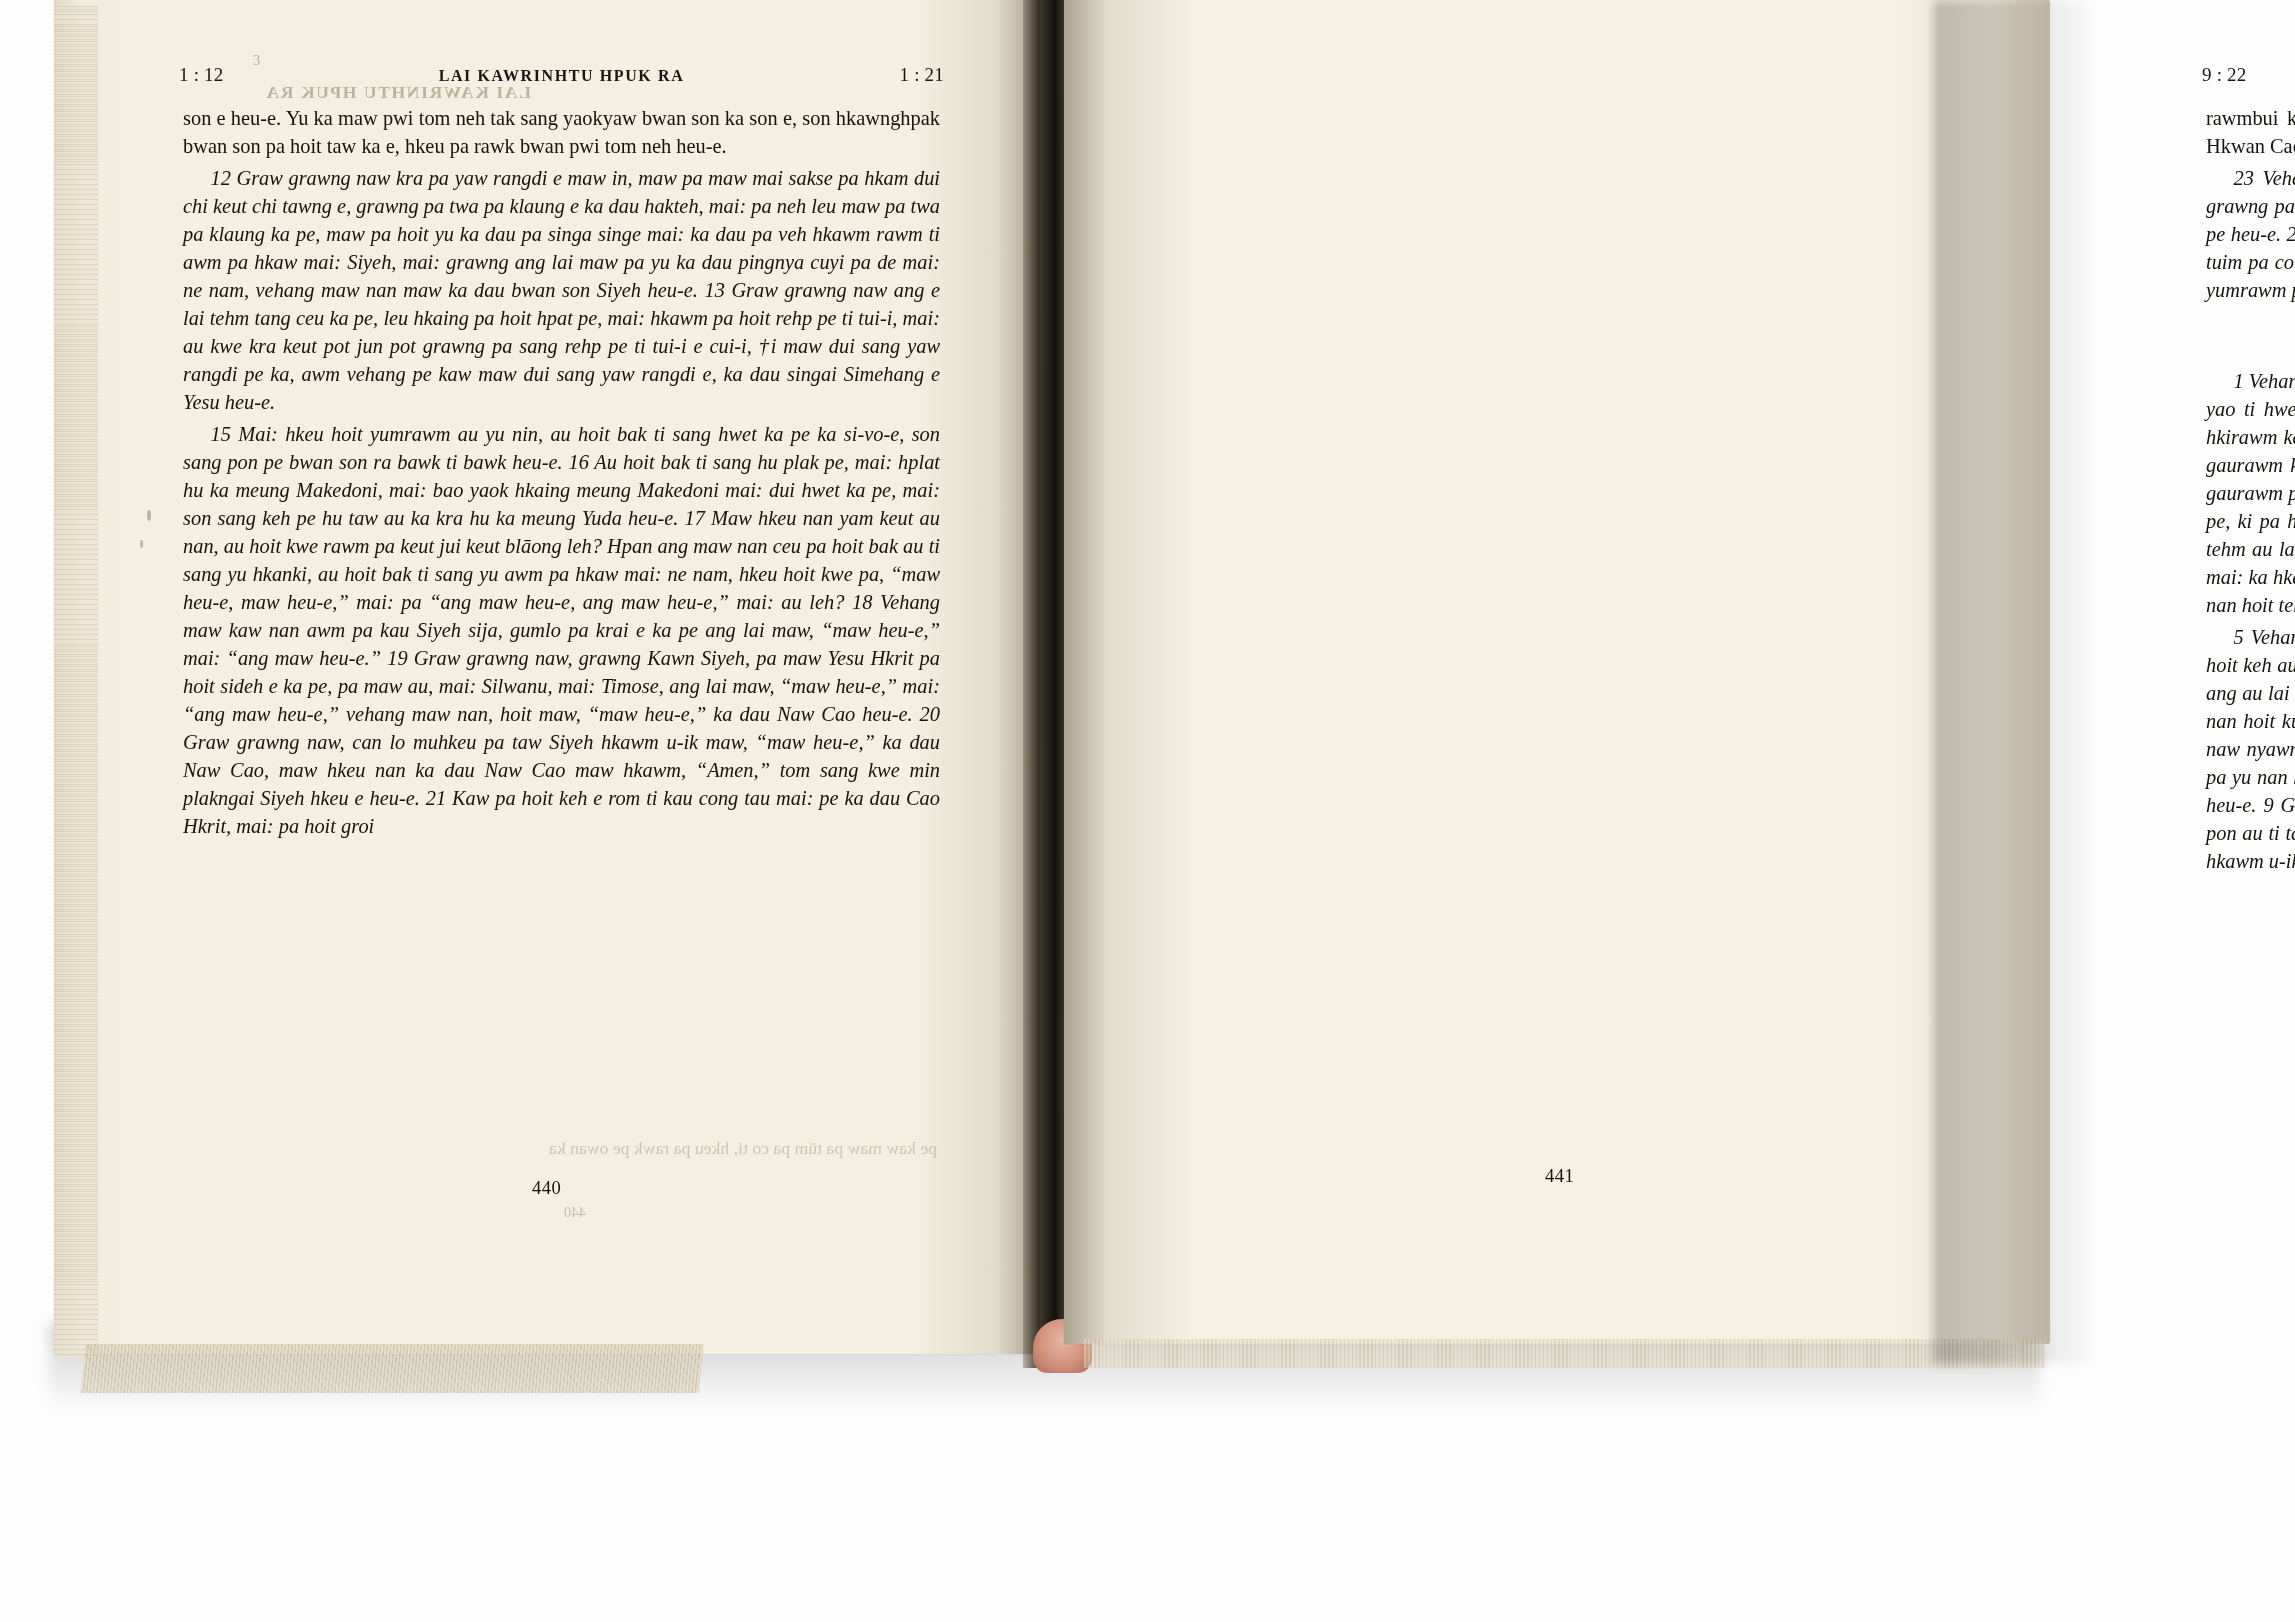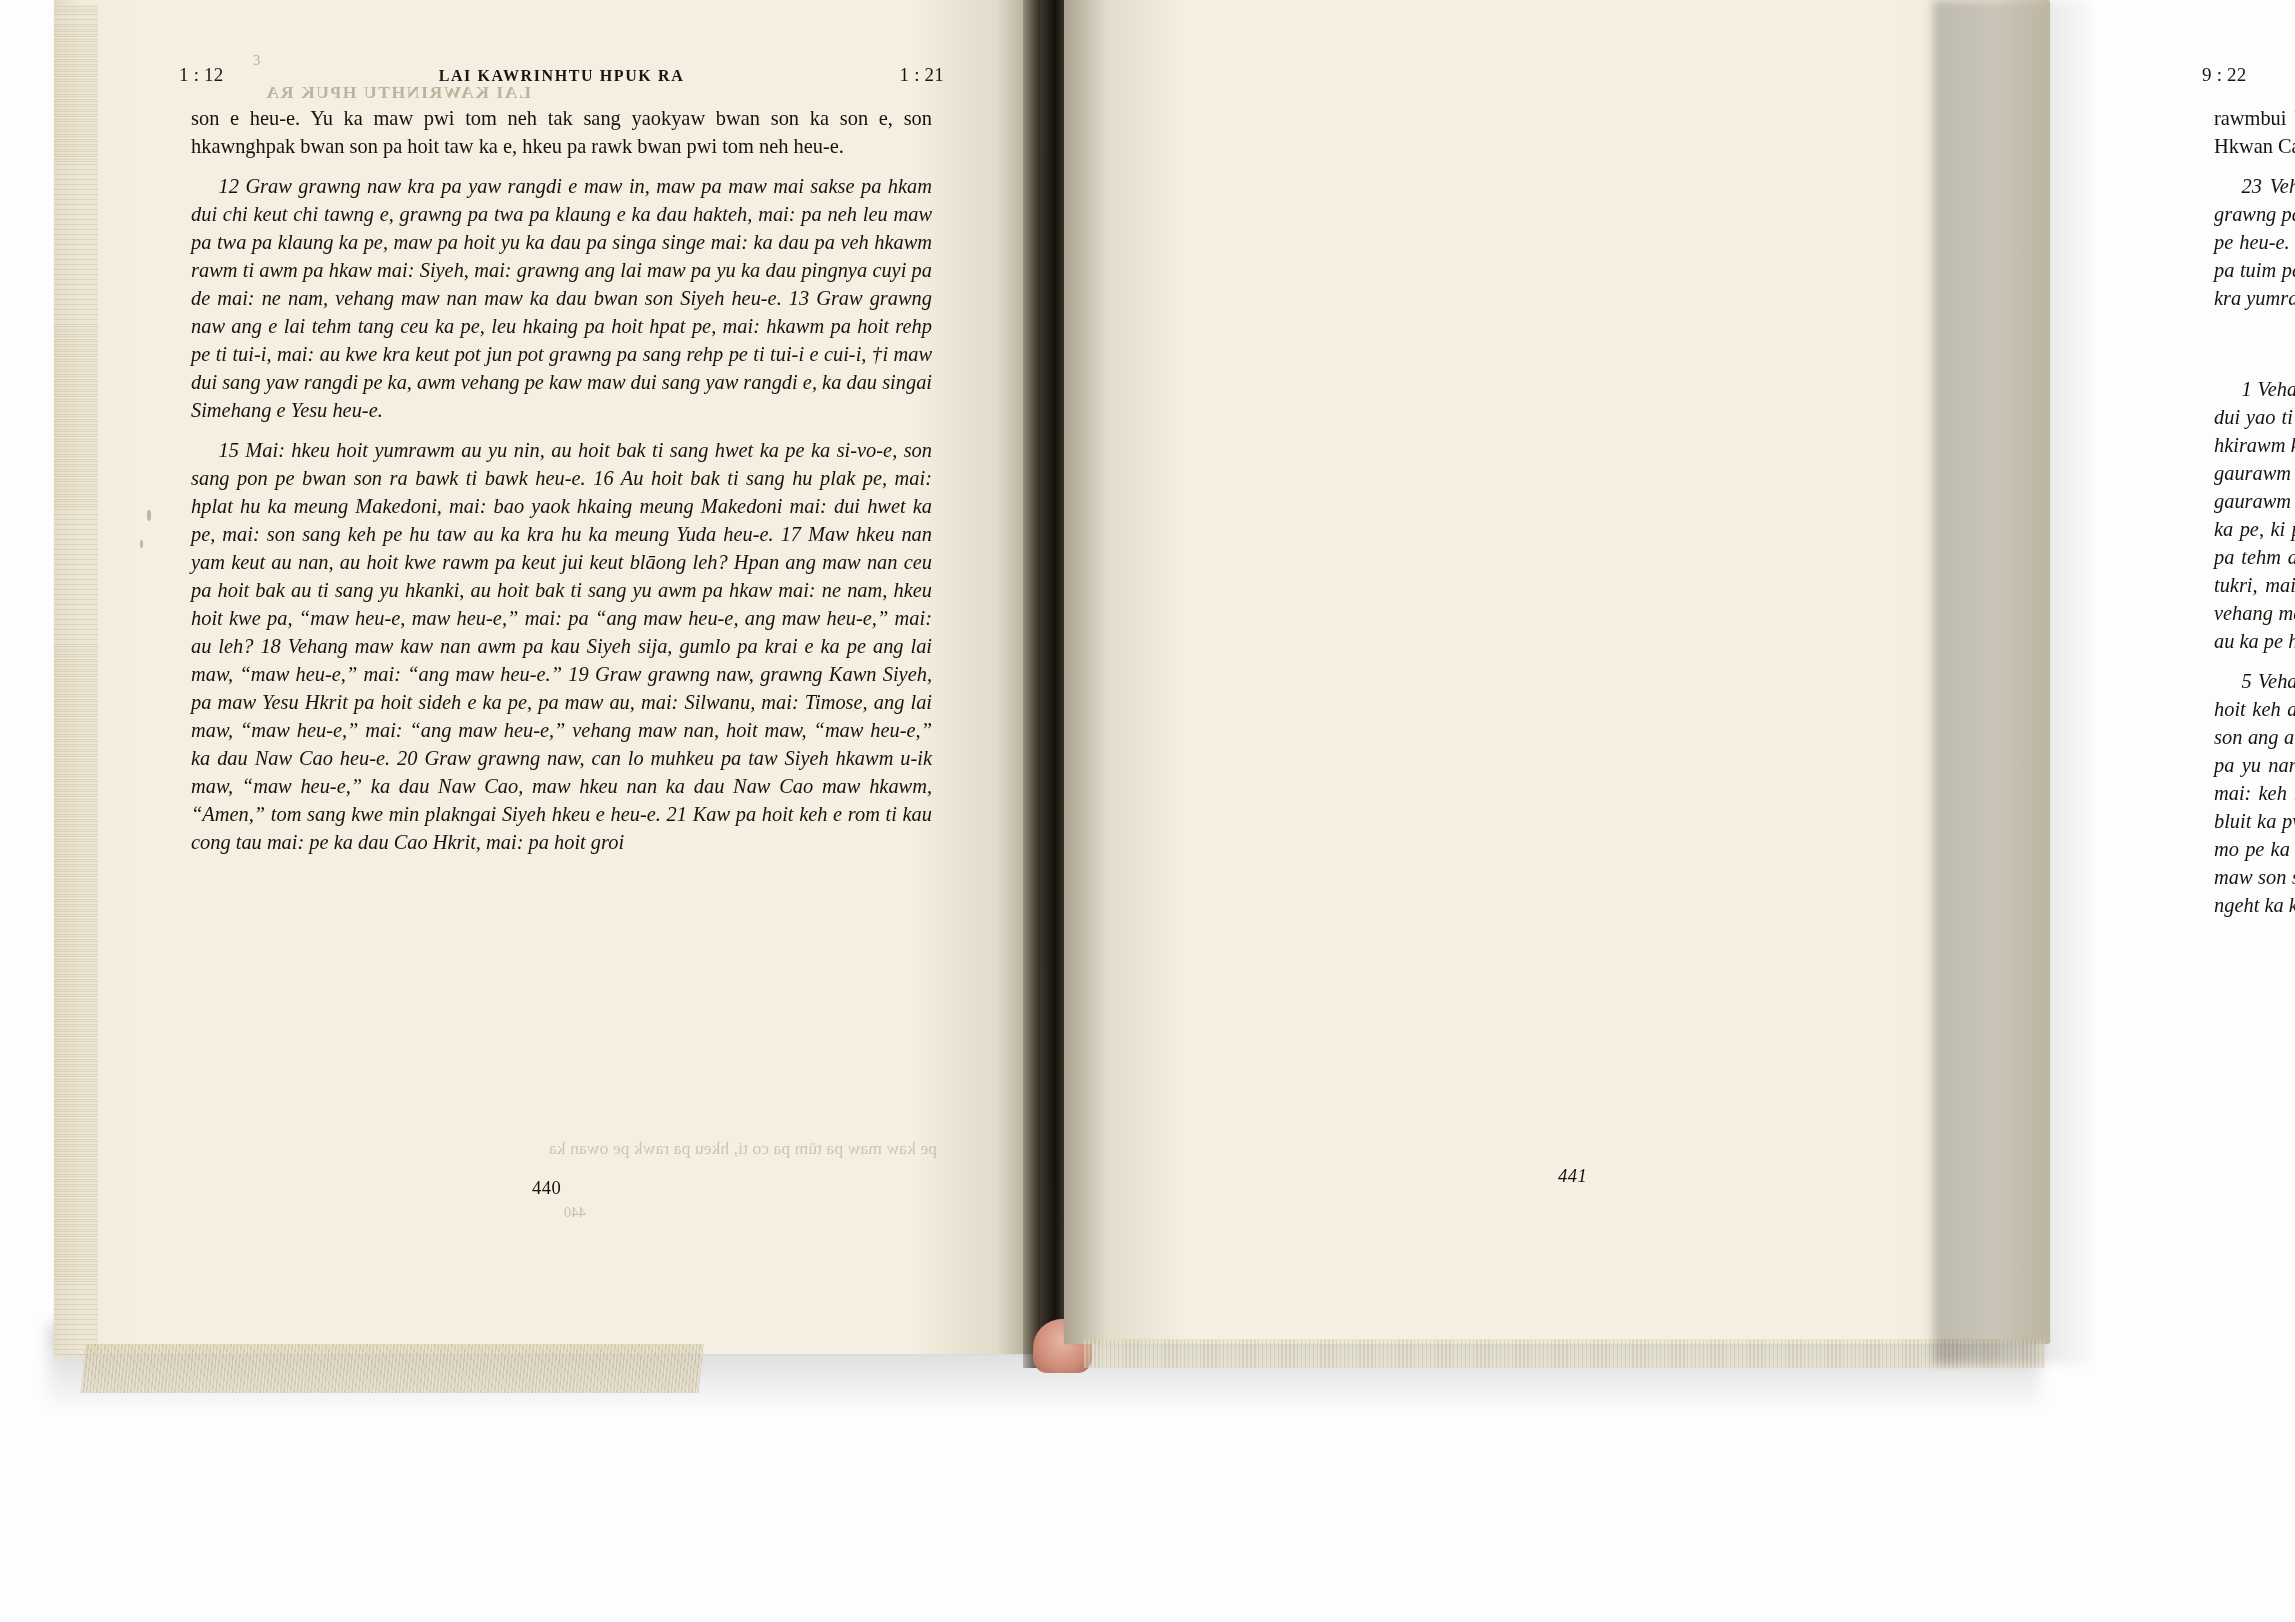--- a/index.html
+++ b/index.html
@@ -179,21 +179,21 @@
   .body-text {
     font-family: "Liberation Serif", serif;
     font-size: 20.4px;
     line-height: 28px;
     text-align: justify;
     text-justify: inter-word;
     hyphens: manual;
     color: #17120c;
   }
   .body-text p {
-    margin: 12px;
+    margin: 4px;
     text-indent: 0;
   }
   .body-text p.ind {
     text-indent: 27.5px;
     font-style: italic;
   }
 
   .chapter-num {
     text-align: center;
     font-size: 25.5px;
@@ -313,21 +313,21 @@
       </div>
 
       <div class="chapter-num">2</div>
 
       <div class="body-text">
         <p class="ind">1 Vehang maw nan au hoit yi-ak yu nin ka son tokau ti, yu ka maw son ang au lai bao dui yao ti hwet ka pe ka dau kra hki kra glao heu-e.  2 Graw grawng naw hpan au keh pe hkirawm ka, leu hkaing kaw pa au hoit keh hki ka, maw kaw pa yu ka maw pa sang keh au gaurawm ka?  3 Hkeu kwe au kra yumrawm grawng kra gaurawm au, hoit maw nang kra gaurawm pe hkawm u-ik, au tom hoit tehm lai ceu in, hpan ang maw nan ha yam hwet au ka pe, ki pa hkaw ti keh au gaurawm ko, keh au hkirawm ka heu-e.  4 Graw grawng naw pa tehm au lai ka pe, hoit maw ka dau pa keht hkarawm hkari mai: ka dau pa tukrawm tukri, mai: ka hkawm pa roik rawm ngai ti, ang lai maw son sang keh pe hkirawm ka, vehang maw nan hoit tehm son sang tawng pe ka kra mo kra rawm, pa keht langteung mo au ka pe heu-e.</p>
         <p class="ind">5 Vehang maw nan hpan pwi ti kau kau hoit keh hoit keh kwe kra hkirawm hkiri, naw hoit keh au hkirawm ka ang maw, vehang maw nan, keh pe kup hkirawm ka (yu ka maw son ang au lai cha neh yuin ka) hkirawm u-ik heu-e.  6 Pa pwi tom neh hoit ciyang ka kaw pa yu nan hoit kup heu-e.  7 Maw hkeu nan pe neh leu hkaw ti plu-at ploi hpimap naw, mai: keh naw nyawmrawm ka, hpan ang maw nan ha ceu pa cha neh hkirawm naw ko, bluit ka pwi pa yu nan heu-e.  8 Maw hkeu nan au tom hkyo hkaw ka pe, son sang bao dui mo pe ka naw heu-e.  9 Graw grawng naw au hoit tehm lai son sang sida maw nin, yu ka maw son sang pon au ti tawng grawng pa cheu ti yao ka pe, grawng pa kwe pe kra cu kra ngeht ka ku ceu hkawm u-ik neh, ang kwe neh.  10 Vehang maw kaw</p>
       </div>
     </div>
 
-    <div class="folio folio-right" style="left:494px; top:1165px;font-style:italic;">441</div>
+    <div class="folio folio-right" style="left:481px; top:1165px;">441</div>
   </div>
 
   <div class="edge-bottom"></div>
   <div class="edge-bottom-right"></div>
 </div>
 
 <div class="right-page-shadow"></div>
 
 
 </body></html>

